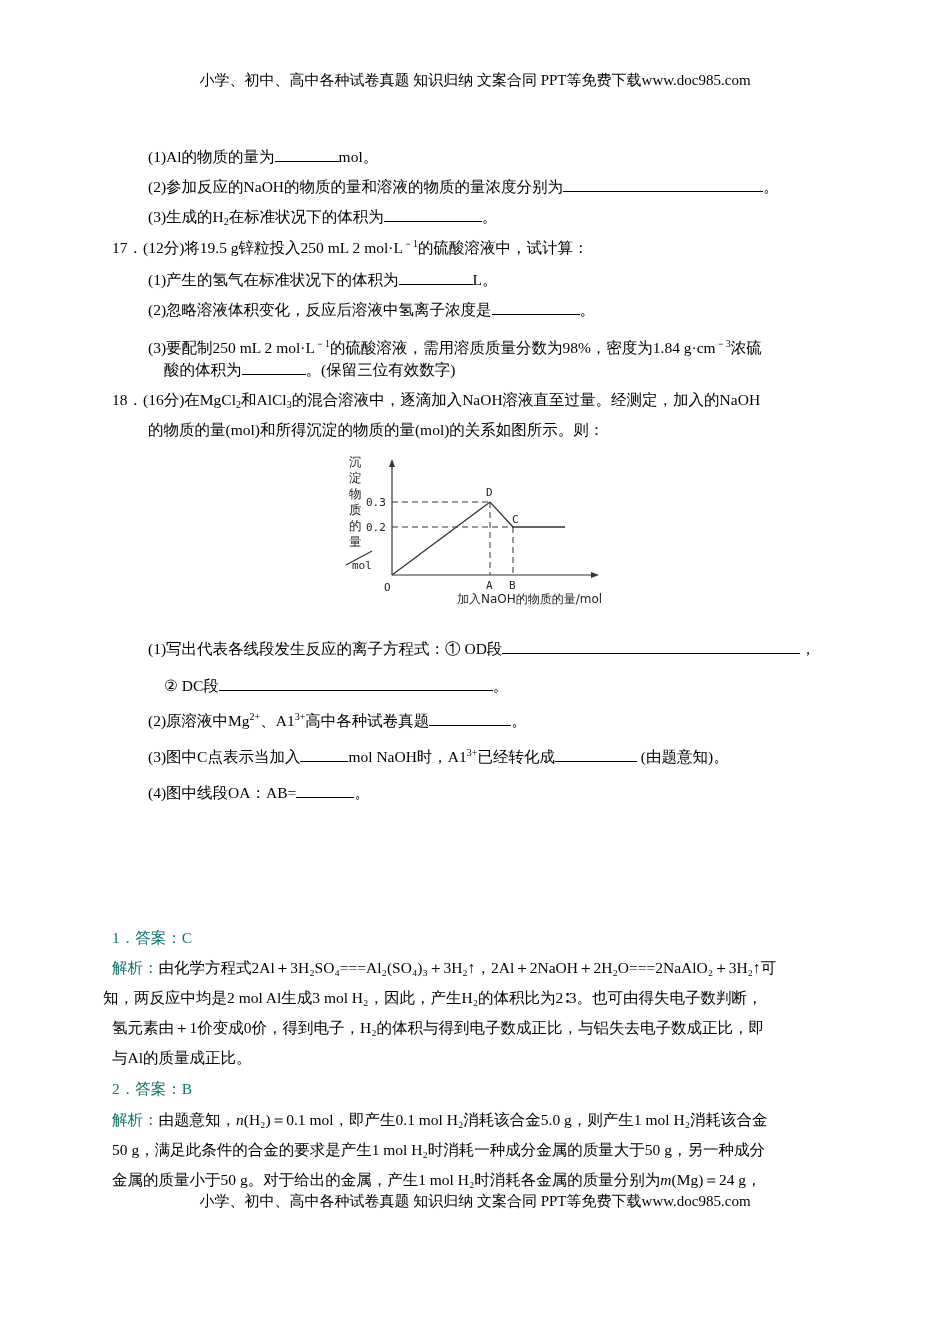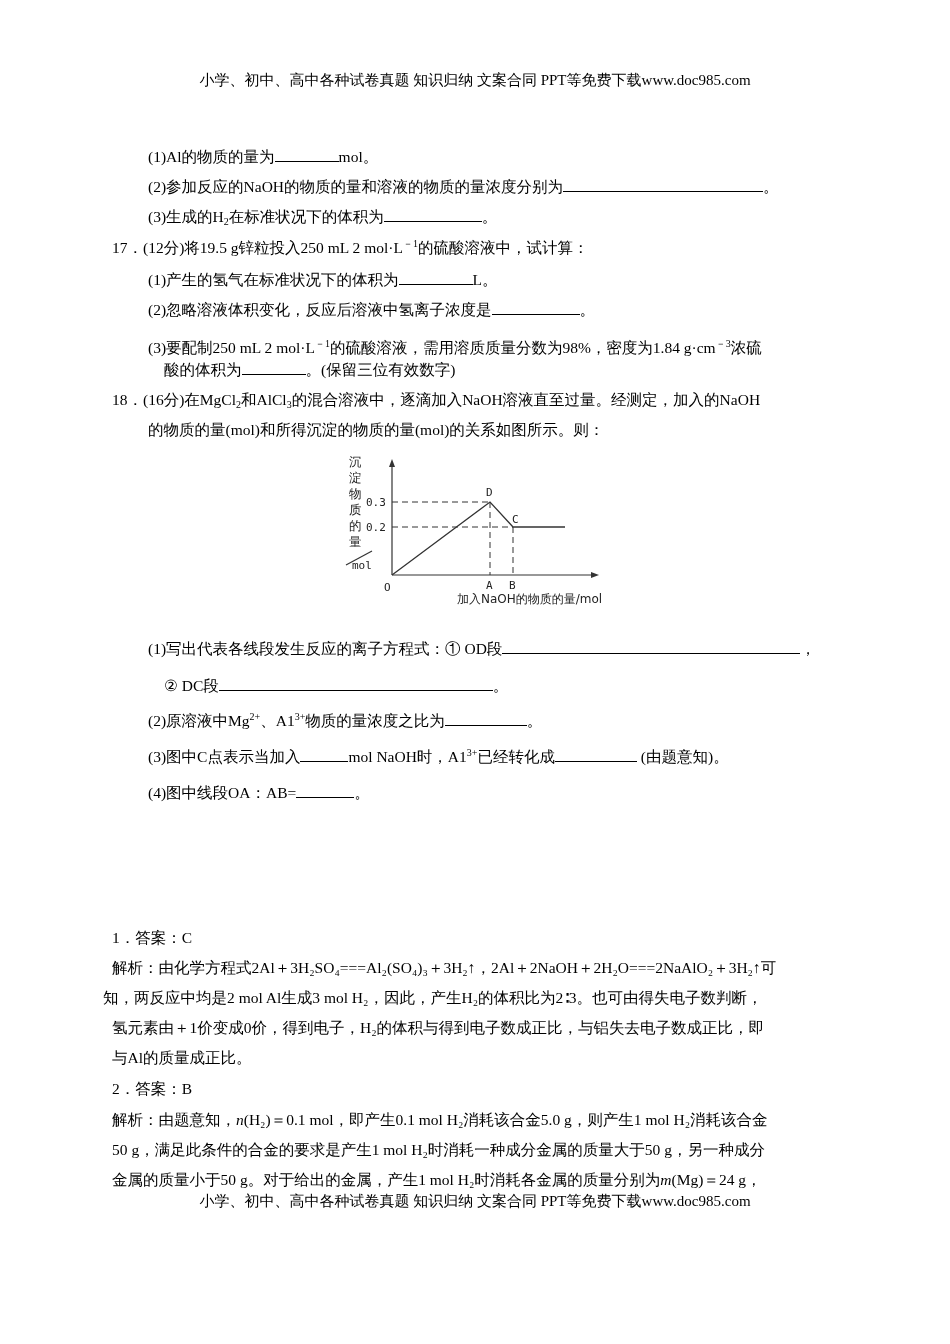--- a/index.html
+++ b/index.html
@@ -2,21 +2,21 @@
 <html><head>
   <meta charset="utf-8">
   <style>
     html, body { margin: 0; padding: 0; background: #ffffff; }
     body { width: 950px; height: 1344px; position: relative; overflow: hidden;
            font-family: "Liberation Serif", "DejaVu Serif", serif; color: #000; }
     .line { position: absolute; white-space: nowrap; font-size: 15.5px; line-height: 20px; }
     .header, .footer { left: 0; width: 950px; text-align: center; font-size: 15px; }
     .header span.url, .footer span.url { }
     .blank { display: inline-block; border-bottom: 1px solid #000; height: 16px; vertical-align: baseline; }
-    .red { color: #000000; }
+    .red { color: #0f766e; }
     sub { font-size: 10px; vertical-align: -3px; line-height: 0; }
     sup { font-size: 10px; vertical-align: 6px; line-height: 0; }
     i { font-style: italic; }
     #chart { position: absolute; left: 340px; top: 448px; width: 290px; height: 170px; }
     #chart text { font-family: "DejaVu Sans Mono", monospace; font-size: 11px; fill: #222; }
     #chart .cjk { font-family: "DejaVu Sans", sans-serif; font-size: 12.5px; }
   </style>
 </head>
 <body>
 
@@ -94,21 +94,21 @@
   <text class="cjk" x="457" y="603" style="font-size:12px;">加入NaOH的物质的量/mol</text>
 </svg>
 
 <div class="line" style="left:148px; top:637px;">
   <span>(1)写出代表各线段发生反应的离子方程式：① OD段</span><span class="blank" style="width:298px;"></span><span>，</span>
 </div>
 <div class="line" style="left:164px; top:674px;">
   <span>② DC段</span><span class="blank" style="width:274px;"></span><span>。</span>
 </div>
 <div class="line" style="left:148px; top:709px;">
-  <span>(2)原溶液中Mg</span><sup>2+</sup><span>、A1</span><sup>3+</sup><span>物质的量浓度之比为</span><span class="blank" style="width:82px;"></span><span>。</span>
+  <span>(2)原溶液中Mg</span><sup>2+</sup><span>、A1</span><sup>3+</sup><span>高中各种试卷真题</span><span class="blank" style="width:82px;"></span><span>。</span>
 </div>
 <div class="line" style="left:148px; top:745px;">
   <span>(3)图中C点表示当加入</span><span class="blank" style="width:48px;"></span><span>mol NaOH时，A1</span><sup>3+</sup><span>已经转化成</span><span class="blank" style="width:82px;"></span><span> (由题意知)。</span>
 </div>
 <div class="line" style="left:148px; top:781px;">
   <span>(4)图中线段OA：AB=</span><span class="blank" style="width:58px;"></span><span>。</span>
 </div>
 
 <div class="line red" style="left:112px; top:928px;">1．答案：C</div>
 <div class="line" style="left:112px; top:958px;">

